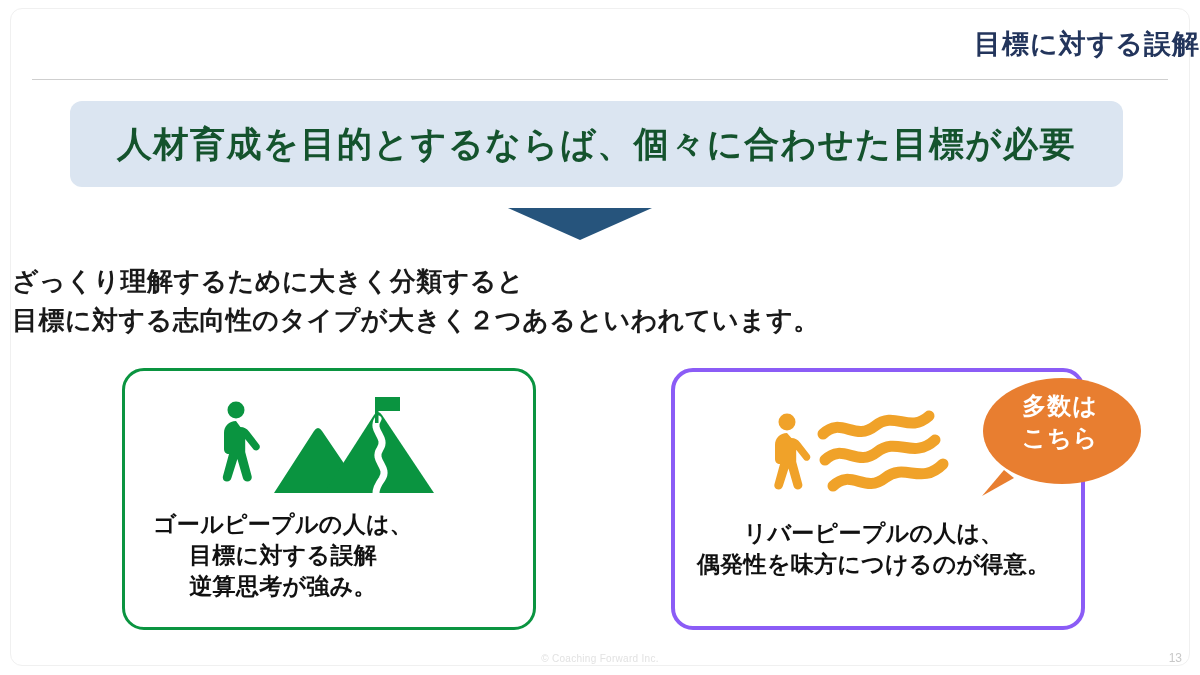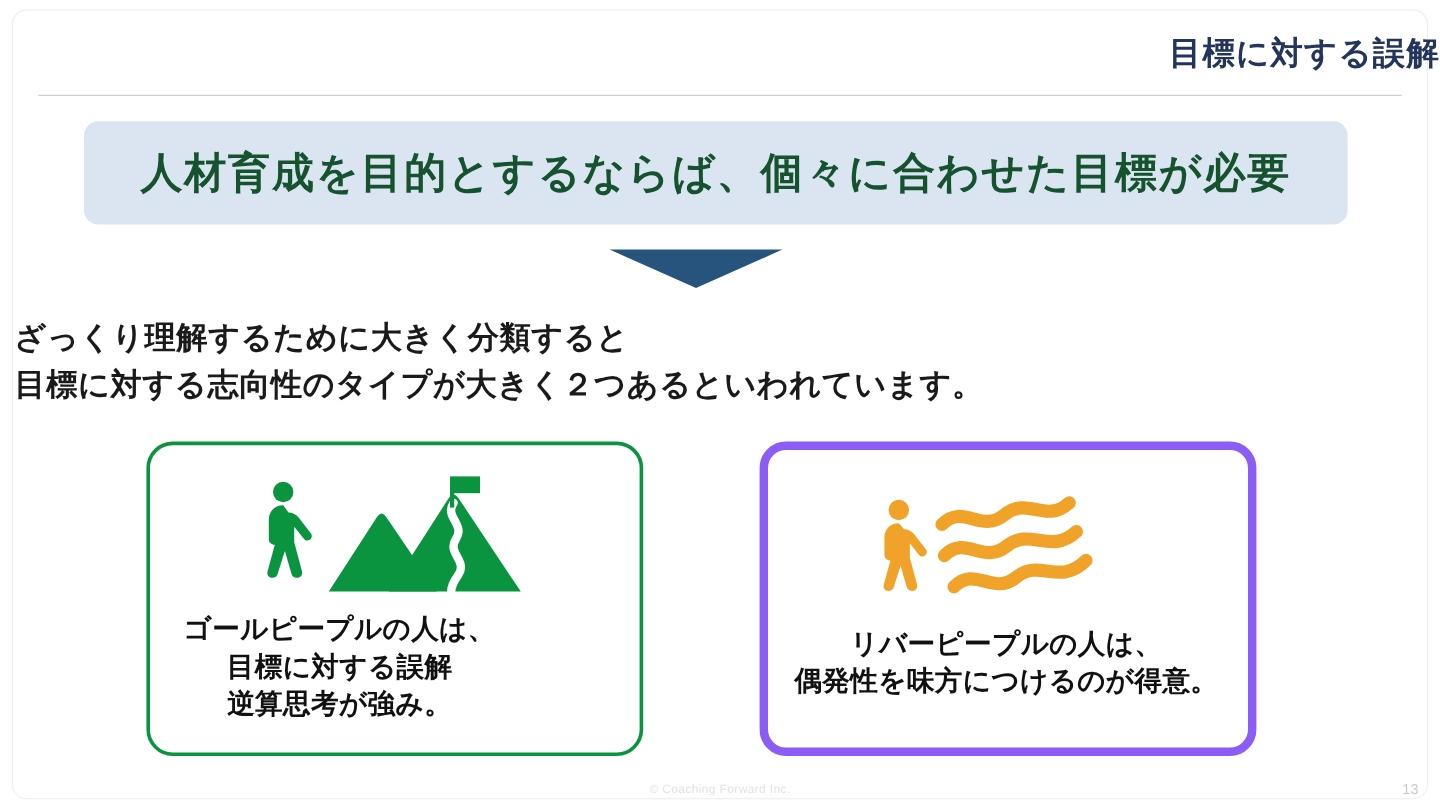--- a/index.html
+++ b/index.html
@@ -111,22 +111,22 @@
     height: 262px;
     border-radius: 22px;
     box-sizing: border-box;
     background: #ffffff;
   }
   .card-green {
     left: 122px;
     border: 3px solid #0a9440;
   }
   .card-orange {
-    left: 633px;
-    border: 7px solid #8b5cf6;
+    left: 671px;
+    border: 4px solid #8b5cf6;
   }
   .card-icon {
     position: absolute;
     left: 0;
     top: 22px;
     width: 100%;
     height: 105px;
   }
   .card-icon svg { display: block; margin: 0 auto; }
   .card-text {
@@ -250,17 +250,27 @@
           <path d="M70 92 C88 74 102 100 122 84 C142 68 158 92 180 70"></path>
         </g>
       </svg>
     </div>
     <div class="card-text">
       <div>リバーピープルの人は、</div>
       <div>偶発性を味方につけるのが得意。</div>
     </div>
   </div>
 
+  <div class="bubble-wrap">
+    <svg width="176" height="130" viewBox="0 0 176 130" xmlns="http://www.w3.org/2000/svg">
+      <path d="M24 96 L2 122 L34 104 Z" fill="#e87e30"></path>
+      <ellipse cx="82" cy="57" rx="79" ry="53" fill="#e87e30"></ellipse>
+    </svg>
+    <div class="bubble-text">
+      <div>多数は</div>
+      <div>こちら</div>
+    </div>
+  </div>
 
   <div class="footer-copyright">© Coaching Forward Inc.</div>
   <div class="page-number">13</div>
 
 </div>
 
 </body></html>

